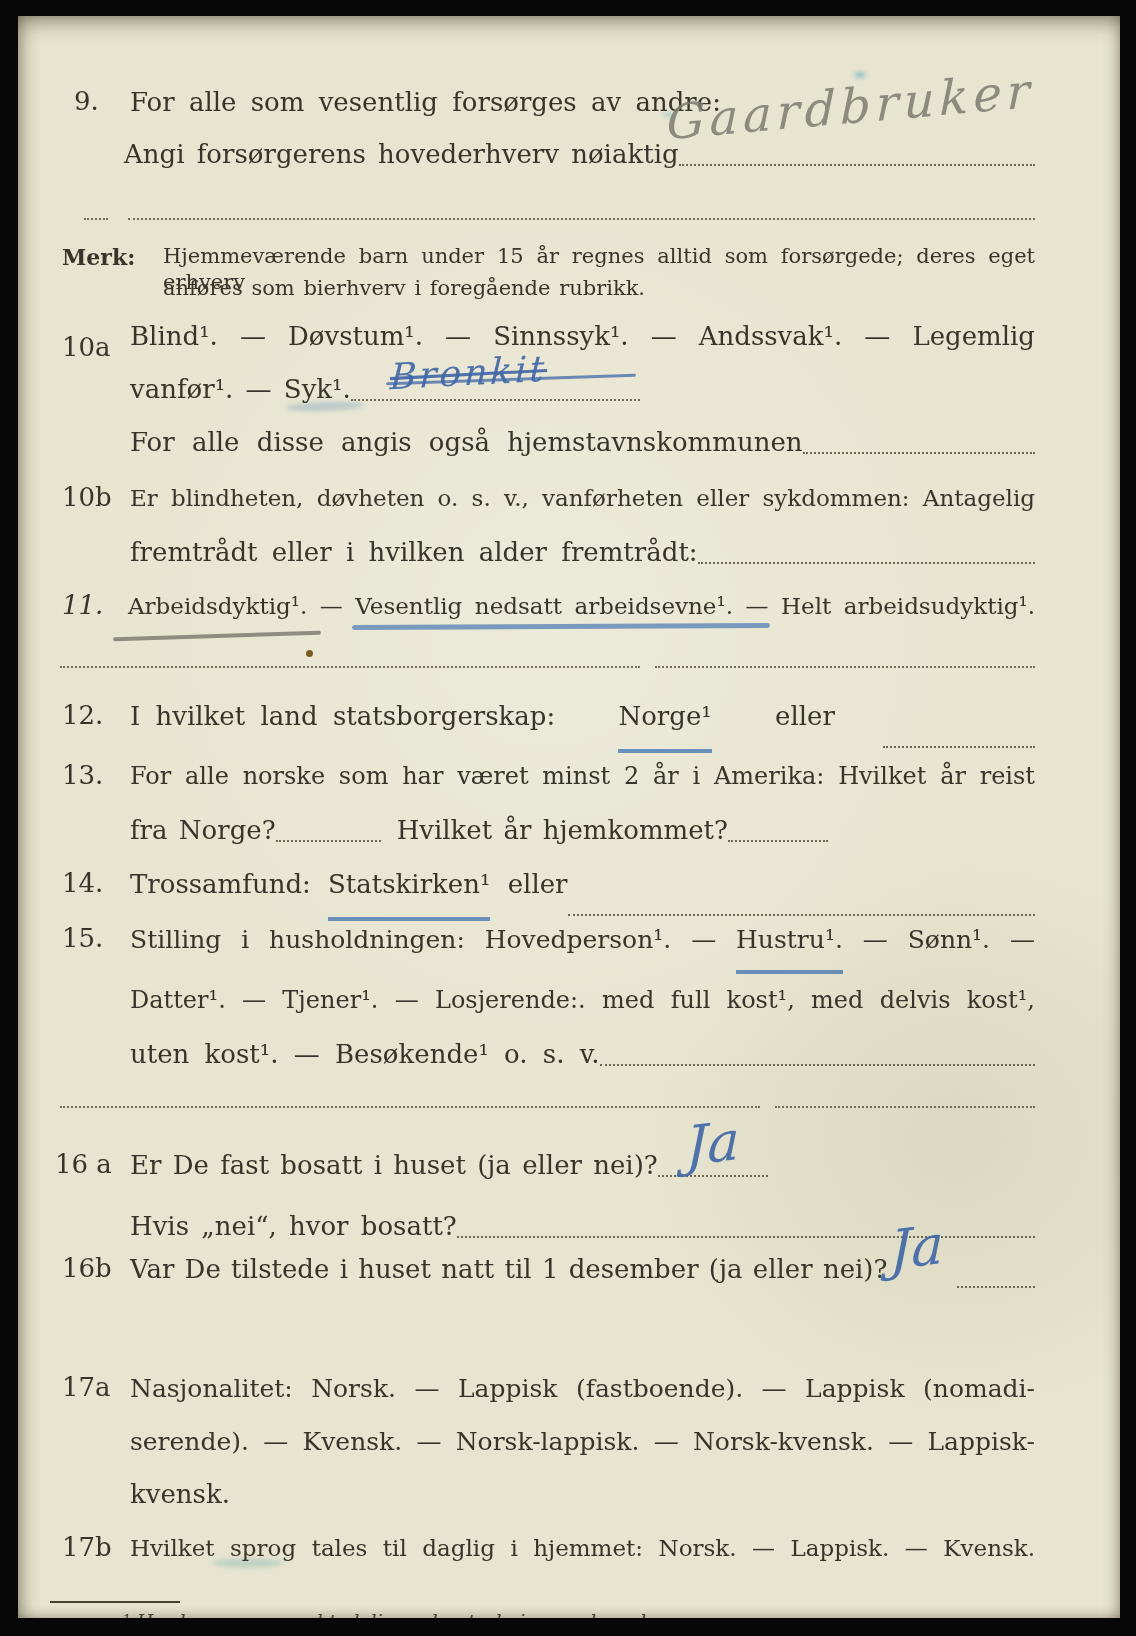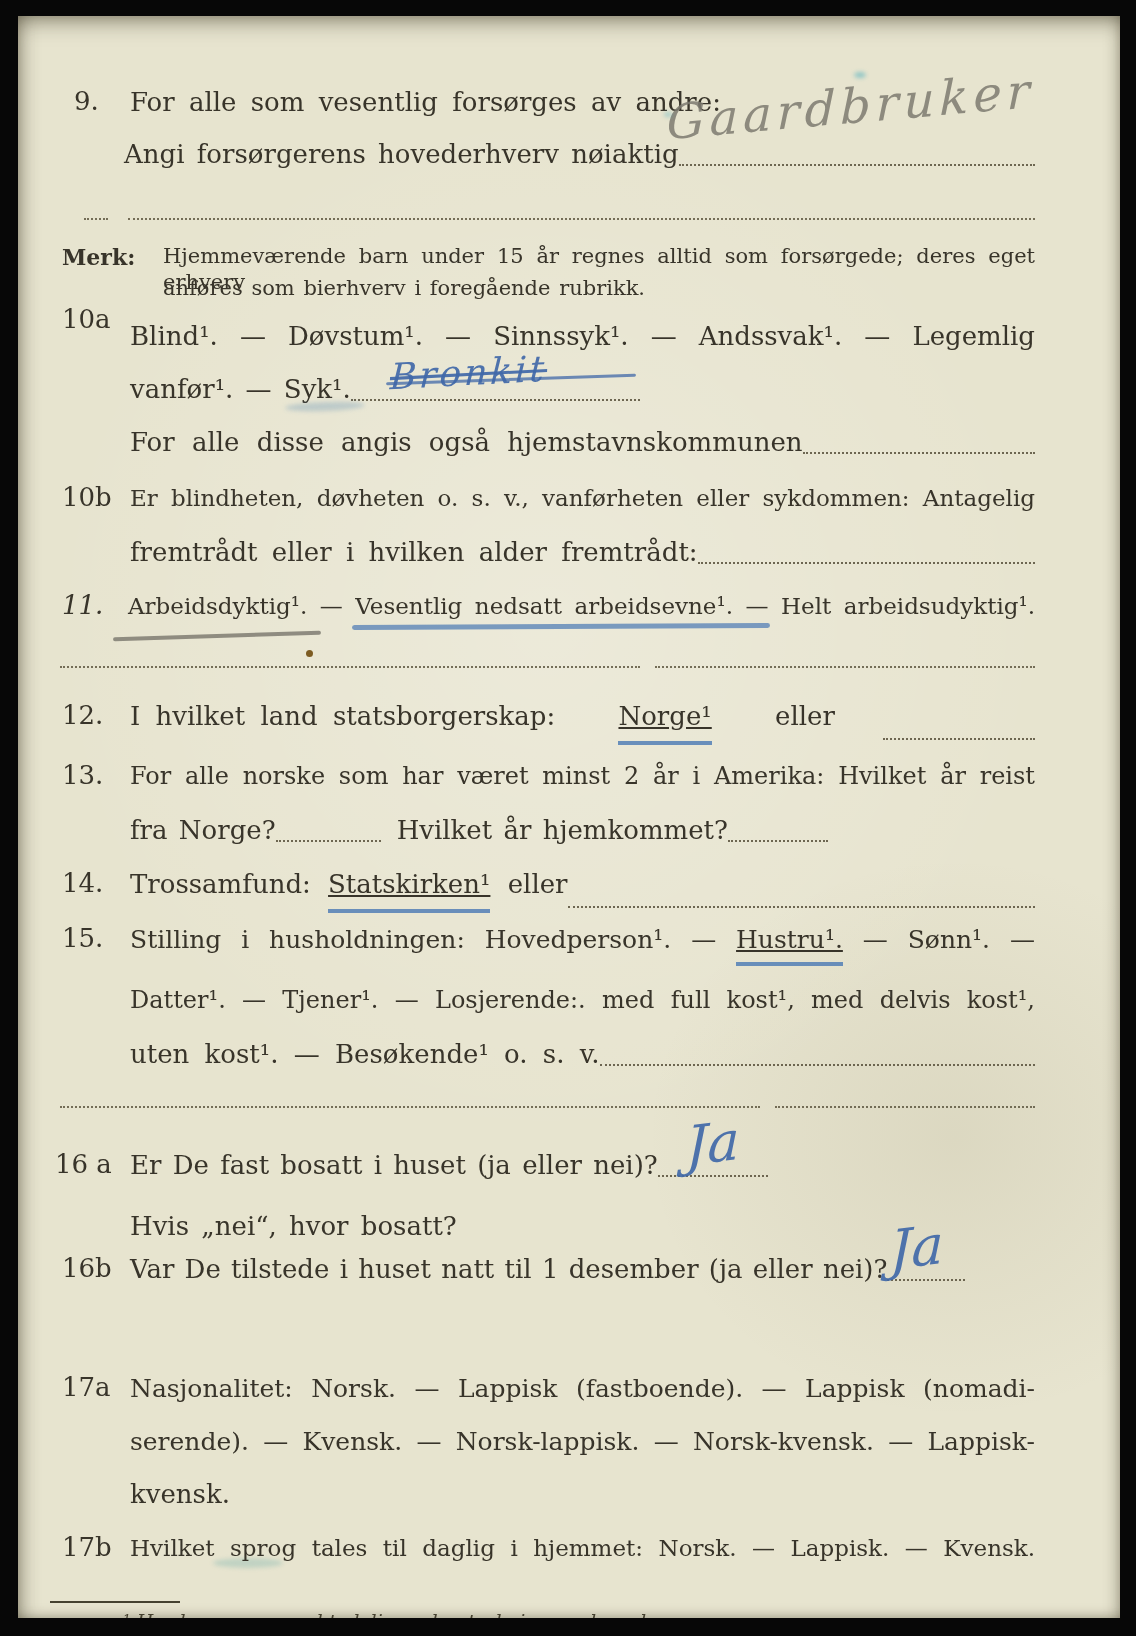--- a/index.html
+++ b/index.html
@@ -22,21 +22,21 @@
   .fx > .txt{flex:0 0 auto;white-space:pre;}
   .dot-fill{flex:1 1 auto;min-width:0;border-bottom:2.5px dotted rgba(95,88,66,.9);
             align-self:flex-end;margin-bottom:5px;height:0;}
   .dot-seg{flex:0 0 auto;border-bottom:2.5px dotted rgba(95,88,66,.9);
             align-self:flex-end;margin-bottom:5px;height:0;}
   .spacer{flex:1 1 auto;}
   .sep{position:absolute;height:0;border-bottom:2.5px dotted rgba(95,88,66,.85);}
   .fs25{font-size:25px;} .fs24{font-size:24px;} .fs23{font-size:23px;}
   .ws2{word-spacing:2px;} .ws3{word-spacing:3px;} .ws4{word-spacing:4px;}
   .ws6{word-spacing:6px;} .ws7{word-spacing:7px;} .ws9{word-spacing:9px;}
-  .hl-blue{border-bottom:4px solid rgba(72,120,180,.8);padding-bottom:8px;text-decoration:underline;}
+  .hl-blue{border-bottom:4px solid rgba(72,120,180,.8);padding-bottom:16px;}
   .merk-label{font-weight:bold;font-size:22px;}
   .merk-text{font-size:21px;}
   
   .hw{position:absolute;font-style:italic;white-space:nowrap;}
   .hw-pencil{color:rgba(125,122,112,.85);font-size:48px;letter-spacing:5px;
              transform:rotate(-5deg) skewX(-6deg);}
   .hw-blue{color:rgba(64,104,168,.92);}
   .hw-ja{font-size:54px;transform:rotate(-7deg) skewX(-8deg);}
   .hw-struck{font-size:36px;letter-spacing:3px;transform:rotate(-3deg) skewX(-6deg);
              text-decoration:line-through;text-decoration-thickness:3px;}
@@ -61,21 +61,21 @@
     <div class="smudge" style="left:836px;top:56px;width:12px;height:6px;background:rgba(60,170,190,.5);"></div>
     <div class="smudge" style="left:646px;top:96px;width:8px;height:5px;background:rgba(60,170,190,.4);"></div>
 
     <div class="sep" style="left:66px;top:202px;width:24px;"></div>
     <div class="sep" style="left:110px;top:202px;width:907px;"></div>
 
     <span class="num merk-label" style="left:44px;top:228px;">Merk:</span>
     <div class="line merk-text jl" style="left:145px;top:227px;width:872px;">Hjemmeværende barn under 15 år regnes alltid som forsørgede; deres eget erhverv</div>
     <div class="line merk-text ws2" style="left:145px;top:259px;">anføres som bierhverv i foregående rubrikk.</div>
 
-    <span class="num" style="left:44px;top:288px;">10a</span>
+    <span class="num" style="left:44px;top:316px;">10a</span>
     <div class="line jl" style="left:112px;top:304px;width:905px;">Blind¹. — Døvstum¹. — Sinnssyk¹. — Andssvak¹. — Legemlig</div>
     <div class="line fx" style="left:112px;top:357px;width:510px;">
       <span class="txt ws4">vanfør¹. — Syk¹.</span>
       <span class="dot-fill"></span>
     </div>
     <div class="hw hw-blue hw-struck" style="left:372px;top:336px;">Bronkit</div>
     <div class="stroke" style="left:368px;top:362px;width:250px;height:3px;background:rgba(64,104,168,.75);transform:rotate(-2deg);"></div>
     <div class="smudge" style="left:267px;top:386px;width:80px;height:9px;background:rgba(90,140,180,.3);transform:rotate(-2deg);"></div>
     <div class="line fx" style="left:112px;top:410px;width:905px;">
       <span class="txt ws9">For alle disse angis også hjemstavnskommunen</span>
@@ -139,27 +139,27 @@
     <div class="sep" style="left:42px;top:1090px;width:700px;"></div>
     <div class="sep" style="left:757px;top:1090px;width:260px;"></div>
 
     <span class="num" style="left:37px;top:1133px;">16 a</span>
     <div class="line fx" style="left:112px;top:1133px;width:905px;">
       <span class="txt ws3">Er De fast bosatt i huset (ja eller nei)?</span>
       <span class="dot-seg" style="width:110px;"></span>
       <span class="spacer"></span>
     </div>
     <div class="hw hw-blue hw-ja" style="left:668px;top:1096px;">Ja</div>
-    <div class="line fx" style="left:112px;top:1194px;width:905px;flex-direction:column;">
+    <div class="line fx" style="left:112px;top:1194px;width:905px;">
       <span class="txt ws4">Hvis „nei“, hvor bosatt?</span>
       <span class="dot-fill"></span>
     </div>
 
     <span class="num" style="left:44px;top:1237px;">16b</span>
-    <div class="line fx" style="left:112px;top:1237px;width:905px;">
+    <div class="line fx" style="left:112px;top:1237px;width:905px;flex-direction:column;">
       <span class="txt ws2">Var De tilstede i huset natt til 1 desember (ja eller nei)?</span>
       <span class="dot-seg" style="width:78px;"></span>
       <span class="spacer"></span>
     </div>
     <div class="hw hw-blue hw-ja" style="left:872px;top:1200px;">Ja</div>
 
     <span class="num" style="left:44px;top:1356px;">17a</span>
     <div class="line jl fs25" style="left:112px;top:1357px;width:905px;">Nasjonalitet: Norsk. — Lappisk (fastboende). — Lappisk (nomadi-</div>
     <div class="line jl fs25" style="left:112px;top:1410px;width:905px;">serende). — Kvensk. — Norsk-lappisk. — Norsk-kvensk. — Lappisk-</div>
     <div class="line" style="left:112px;top:1462px;">kvensk.</div>

